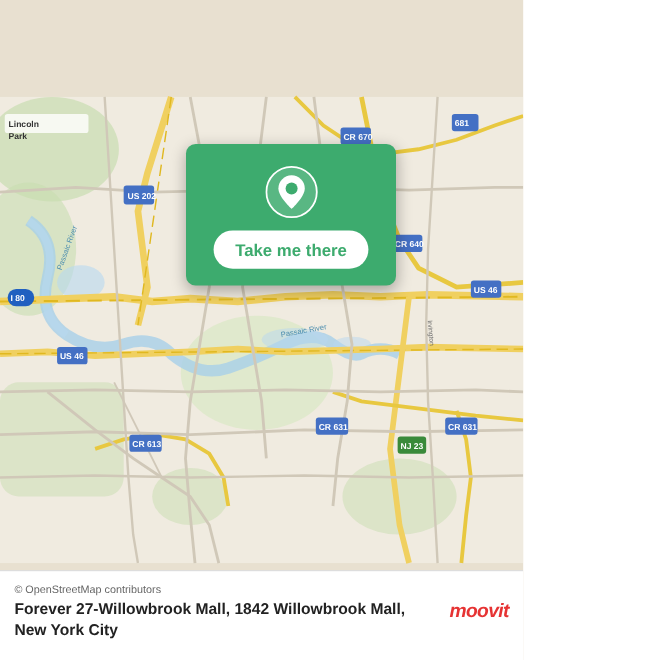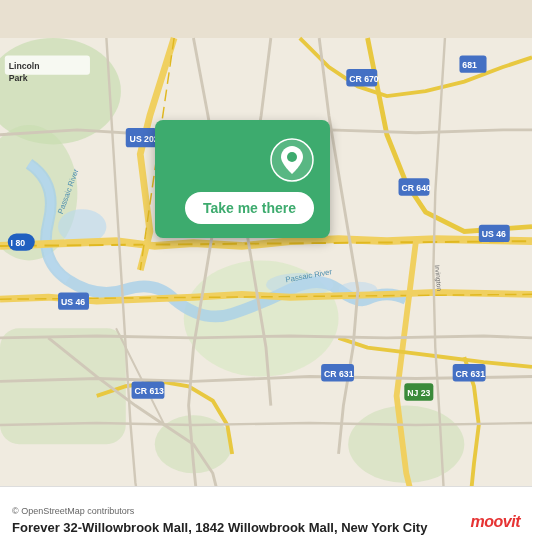--- a/index.html
+++ b/index.html
@@ -6,21 +6,21 @@
     body {
       width: 550px;
       height: 550px;
       overflow: hidden;
       font-family: Arial, sans-serif;
       position: relative;
     }
 
     
     #map-container {
-      width: 532px;
+      width: 436px;
       height: 550px;
       position: relative;
       overflow: hidden;
       background-color: #e8e0d0;
     }
 
     
     #map-svg {
       position: absolute;
       top: 0; left: 0;
@@ -30,21 +30,21 @@
     
     #overlay-card {
       position: absolute;
       top: 120px;
       left: 155px;
       width: 175px;
       background: #3dab6e;
       border-radius: 8px;
       display: flex;
       flex-direction: column;
-      align-items: flex-end;
+      align-items: center;
       padding: 18px 16px 14px;
       box-shadow: 0 4px 12px rgba(0,0,0,0.3);
     }
 
     #pin-icon {
       width: 44px;
       height: 44px;
       margin-bottom: 10px;
     }
 
@@ -60,21 +60,21 @@
       white-space: nowrap;
     }
 
     
     #bottom-bar {
       position: absolute;
       bottom: 0;
       left: 0;
       right: 0;
       background: white;
-      padding: 10px 12px 4px 12px;
+      padding: 10px 12px 16px 12px;
       display: flex;
       align-items: center;
       justify-content: space-between;
       border-top: 1px solid #ddd;
       min-height: 64px;
     }
 
     #location-info {
       flex: 1;
     }
@@ -211,20 +211,20 @@
       <path d="M22 8 C16 8 11 13 11 19 C11 26 22 36 22 36 C22 36 33 26 33 19 C33 13 28 8 22 8 Z" fill="white"></path>
       <circle cx="22" cy="19" r="5" fill="#3dab6e"></circle>
     </svg>
 
     <button id="take-me-there-btn">Take me there</button>
   </div>
 
   <div id="bottom-bar">
     <div id="location-info">
       <div id="osm-attribution">© OpenStreetMap contributors</div>
-      <div id="location-name">Forever 32-Willowbrook Mall, 1842 Willowbrook Mall, New York City</div>
+      <div id="location-name">Forever 27-Willowbrook Mall, 1842 Willowbrook Mall, New York City</div>
     </div>
     <div id="moovit-logo">
       <span id="moovit-logo-text">moovit</span>
     </div>
   </div>
 
 </div>
 
 </body></html>

